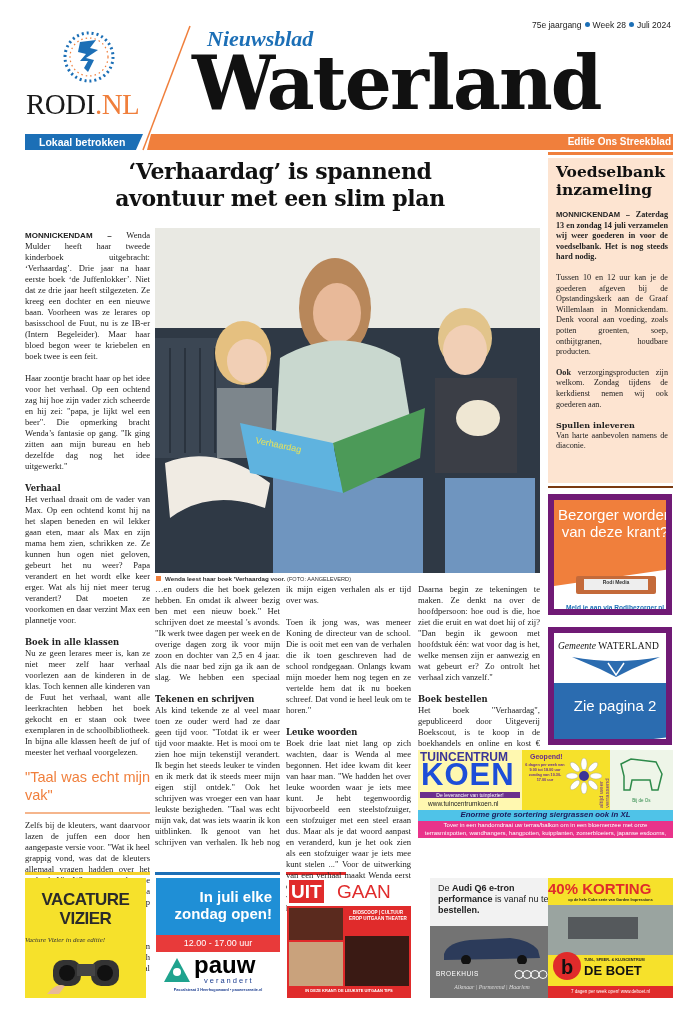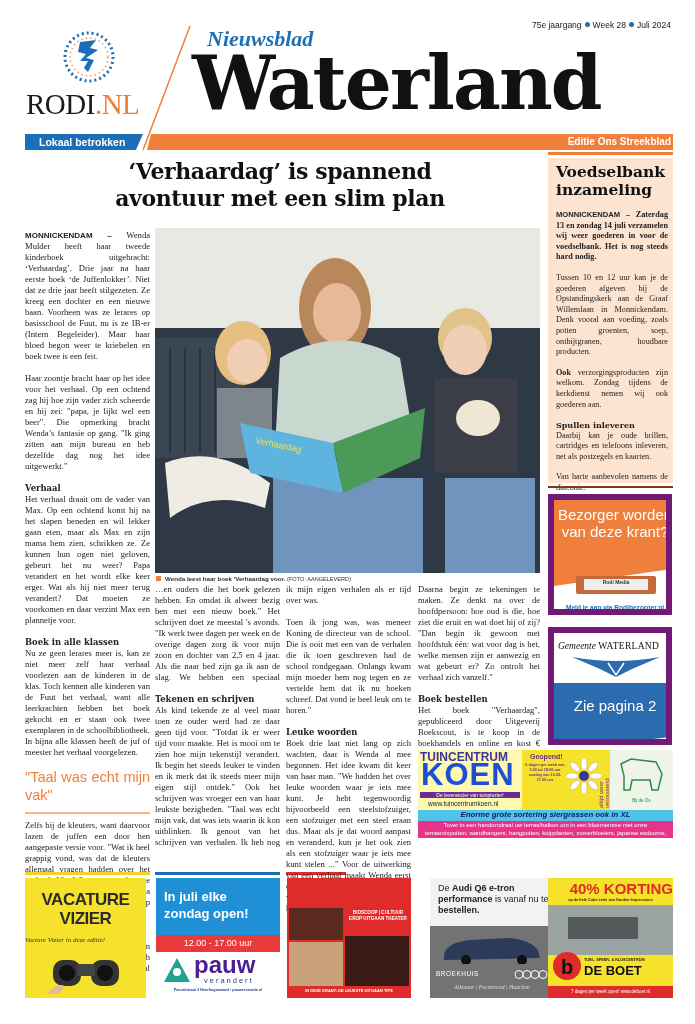--- a/index.html
+++ b/index.html
@@ -162,21 +162,20 @@
 </div>
 
 <div class="abs" id="sidebar-top"></div>
 <div class="abs" id="sidebar"></div>
 <h2 class="abs" id="sb-title">Voedselbank inzameling</h2>
 <div class="abs" id="sb-body">
   <p><span class="lead">MONNICKENDAM –</span> <span style="font-weight:bold">Zaterdag 13 en zondag 14 juli verzamelen wij weer goederen in voor de voedselbank. Het is nog steeds hard nodig.</span></p>
   <p>Tussen 10 en 12 uur kan je de goederen afgeven bij de Opstandingskerk aan de Graaf Willemlaan in Monnickendam. Denk vooral aan voeding, zoals potten groenten, soep, ontbijtgranen, houdbare producten.</p>
   <p><b>Ook</b> <span>verzorgingsproducten zijn welkom. Zondag tijdens de kerkdienst nemen wij ook goederen aan.</span></p>
   <h4>Spullen inleveren</h4>
-  <p>Daarbij kan je oude brillen, cartridges en telefoons inleveren, net als postzegels en kaarten.</p>
   <p>Van harte aanbevolen namens de diaconie.</p>
 </div>
 <div class="abs" id="sb-bottom"></div>
 
 <div class="ad" id="ad-bezorger">
   <div class="sans" style="position:absolute;left:0;top:6px;width:122px;text-align:center;color:#fff;font-size:15px;line-height:17px">Bezorger worden van deze krant?</div>
   <div style="position:absolute;left:0;top:68px;width:124px;height:60px;background:#fff;clip-path:polygon(0 30%,100% 0,100% 100%,0 100%)"></div>
   <div style="position:absolute;left:22px;top:76px;width:80px;height:18px;background:#c46a3a;border-radius:2px">
     <div class="sans" style="margin:3px 8px;background:#eee;height:11px;font-size:5px;font-weight:bold;text-align:center;color:#333">Rodi Media</div>
   </div>
@@ -237,32 +236,36 @@
       <rect x="6" y="6" width="28" height="26" rx="10" fill="#333"></rect>
       <rect x="44" y="6" width="28" height="26" rx="10" fill="#333"></rect>
       <rect x="30" y="10" width="18" height="12" fill="#444"></rect>
       <circle cx="20" cy="19" r="8" fill="#111"></circle>
       <circle cx="58" cy="19" r="8" fill="#111"></circle>
       <path d="M0 40 Q10 28 18 32 L12 40 Z" fill="#e8b999"></path>
     </svg>
 </div>
 
 <div class="ad" id="ad-pauw">
-  <div class="sans" style="position:absolute;left:0;top:0;width:124px;height:57px;background:#1f8fd6;color:#fff;text-align:left;font-size:13px;font-weight:bold;line-height:17px;padding:10px 8px 0">In juli elke zondag open!</div>
+  <div class="sans" style="position:absolute;left:0;top:0;width:124px;height:57px;background:#1f8fd6;color:#fff;text-align:right;font-size:15px;font-weight:bold;line-height:17px;padding:10px 8px 0">In juli elke zondag open!</div>
   <div class="sans" style="position:absolute;left:0;top:57px;width:124px;height:17px;background:#e83a3a;color:#fff;text-align:center;font-size:9px;line-height:17px">12.00 - 17.00 uur</div>
   <svg style="position:absolute;left:6px;top:78px" width="30" height="28" viewBox="0 0 30 28">
       <path d="M15 2 L28 26 L2 26 Z" fill="#1fa38e"></path>
       <circle cx="15" cy="16" r="4" fill="#fff"></circle>
     </svg>
-  <div class="sans" style="position:absolute;left:38px;top:74px;font-size:24px;font-weight:bold;color:#4c1d95;line-height:26px">pauw</div>
+  <div class="sans" style="position:absolute;left:38px;top:74px;font-size:24px;font-weight:bold;color:#000000;line-height:26px">pauw</div>
   <div class="sans" style="position:absolute;left:48px;top:98px;font-size:7.5px;letter-spacing:2px;color:#1b3d8f">verandert</div>
   <div class="sans" style="position:absolute;left:0;top:110px;width:124px;text-align:center;font-size:3.8px;color:#1b3d8f;font-weight:bold">Pascalstraat 3 Heerhugowaard • pauwrecreatie.nl</div>
 </div>
 
 <div class="ad" id="ad-uitgaan">
+  <div style="position:absolute;left:0;top:0;width:124px;height:28px;background:#fff">
+    <span class="sans" style="position:absolute;left:2px;top:2px;background:#e02b2b;color:#fff;font-size:19px;font-weight:bold;padding:0 2px;line-height:23px">UIT</span>
+    <span class="sans" style="position:absolute;left:50px;top:2px;color:#e02b2b;font-size:19px;line-height:23px">GAAN</span>
+  </div>
   <div style="position:absolute;left:2px;top:30px;width:54px;height:32px;background:#5a2a1e"></div>
   <div style="position:absolute;left:2px;top:64px;width:54px;height:44px;background:#c9a27c"></div>
   <div style="position:absolute;left:58px;top:58px;width:64px;height:50px;background:#3a1a14"></div>
   <div class="sans" style="position:absolute;left:60px;top:32px;width:62px;text-align:center;font-size:4.6px;line-height:6px;font-weight:bold;color:#fff">BIOSCOOP | CULTUUR EROP UITGAAN THEATER</div>
   <div class="sans" style="position:absolute;left:0;top:110px;width:124px;text-align:center;font-size:4px;color:#fff;font-weight:bold">IN DEZE KRANT: DE LEUKSTE UITGAAN TIPS</div>
 </div>
 
 <div class="ad" id="ad-audi">
   <div style="position:absolute;left:0;top:0;width:124px;height:48px;background:#f2f2f2"></div>
   <div class="sans" style="position:absolute;left:8px;top:5px;width:114px;font-size:9px;line-height:11px;color:#222"><span>De </span><b>Audi Q6 e-tron performance</b><span> is vanaf nu te </span><b>bestellen.</b></div>
@@ -277,21 +280,21 @@
         <circle cx="5" cy="4.5" r="4"></circle>
         <circle cx="13" cy="4.5" r="4"></circle>
         <circle cx="21" cy="4.5" r="4"></circle>
         <circle cx="29" cy="4.5" r="4"></circle>
       </g>
     </svg>
   <div class="serif" style="position:absolute;left:0;top:106px;width:124px;text-align:center;font-size:5.8px;font-style:italic;color:#ddd">Alkmaar | Purmerend | Haarlem</div>
 </div>
 
 <div class="ad" id="ad-deboet">
-  <div class="sans" style="position:absolute;left:0;top:2px;width:125px;text-align:right;font-size:15px;font-weight:bold;color:#e02b2b;line-height:17px">40% KORTING</div>
+  <div class="sans" style="position:absolute;left:0;top:2px;width:125px;text-align:left;font-size:15px;font-weight:bold;color:#e02b2b;line-height:17px">40% KORTING</div>
   <div class="sans" style="position:absolute;left:0;top:20px;width:125px;text-align:center;font-size:3.8px;font-weight:bold;color:#222">op de hele Cube serie van Garden Impressions</div>
   <div style="position:absolute;left:0;top:27px;width:125px;height:50px;background:#9aa4a0">
     <div style="position:absolute;left:20px;top:12px;width:70px;height:22px;background:#55595c"></div>
   </div>
   <svg style="position:absolute;left:4px;top:72px" width="30" height="34" viewBox="0 0 30 34">
       <circle cx="15" cy="16" r="14" fill="#e02b2b"></circle>
       <text x="9" y="24" font-size="20" font-weight="bold" fill="#111" font-family="Liberation Sans, sans-serif">b</text>
     </svg>
   <div class="sans" style="position:absolute;left:36px;top:80px;font-size:3.8px;font-weight:bold;color:#222">TUIN-, SPEER- &amp; KLUSCENTRUM</div>
   <div class="sans" style="position:absolute;left:36px;top:86px;font-size:13px;font-weight:bold;color:#111;line-height:14px">DE BOET</div>

